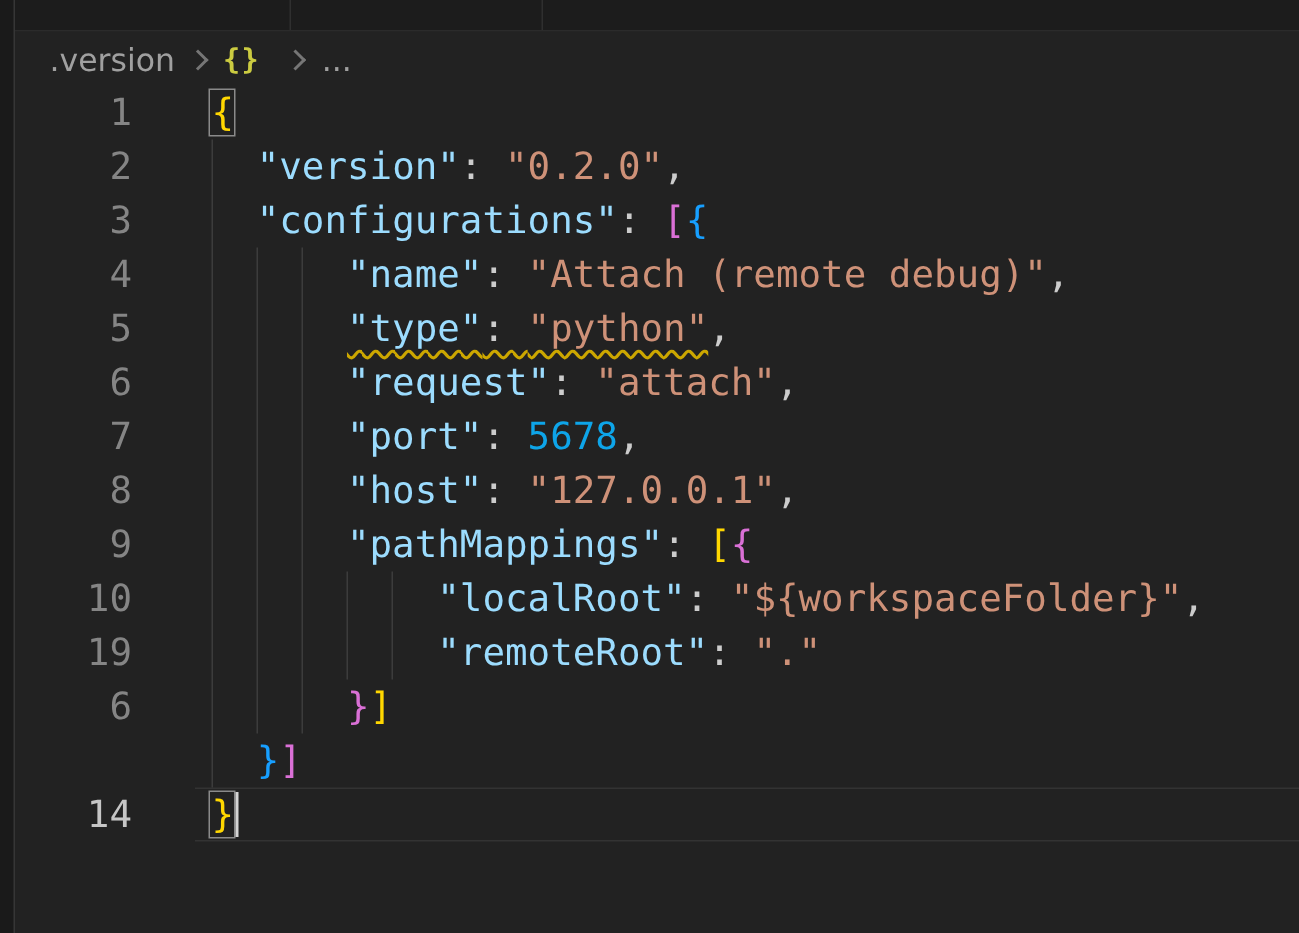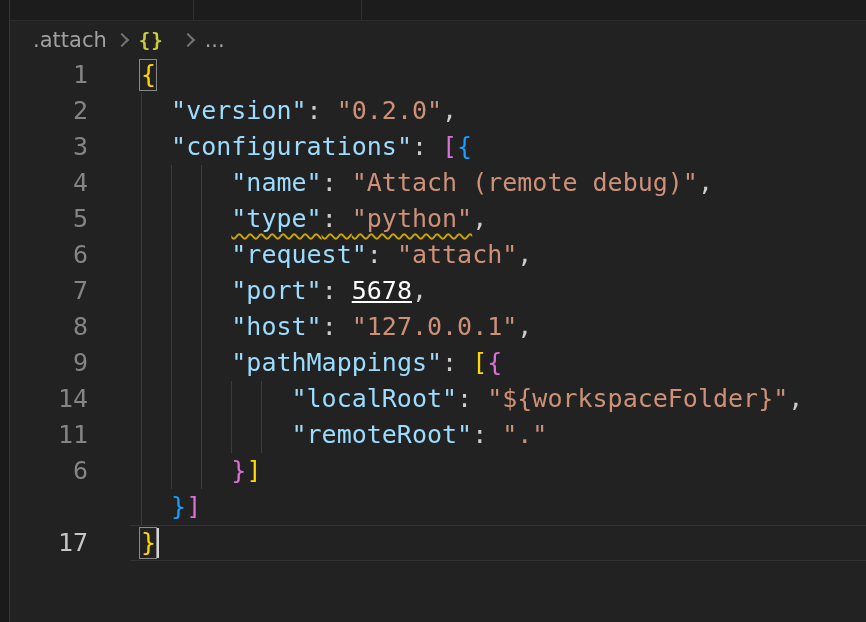--- a/index.html
+++ b/index.html
@@ -22,21 +22,21 @@
   .json-icon{color:#cbcb41;font-family:"DejaVu Sans Mono",monospace;font-size:19px;
              font-weight:bold;margin-right:9px;letter-spacing:1px;}
   
   .code-area{position:absolute;left:0;top:0;width:866px;height:622px;}
   .ln-num{position:absolute;left:0;width:88px;height:36px;text-align:right;
           font-size:25px;line-height:36px;color:#858585;}
   .ln-num.active{color:#c6c6c6;}
   .code-line{position:absolute;height:36px;font-size:25px;line-height:36px;white-space:pre;color:#cccccc;}
   .tk-key{color:#9CDCFE;}
   .tk-str{color:#CE9178;}
-  .tk-num{color:#ffffff;text-decoration:underline;}
+  .tk-num{color:#0ea5e9;}
   .tk-punc{color:#CCCCCC;}
   .tk-b1{color:#FFD700;}
   .tk-b2{color:#DA70D6;}
   .tk-b3{color:#179FFF;}
   .wavy{text-decoration:underline wavy #CCA700;text-decoration-thickness:1.5px;
         text-underline-offset:6px;text-decoration-skip-ink:none;}
   .guide{position:absolute;width:1px;background:#3c3c3c;}
   .match-box{position:absolute;width:18px;height:32px;border:1px solid #8a8a8a;box-sizing:border-box;}
   .cur-line{position:absolute;border-top:1px solid rgba(255,255,255,0.08);
             border-bottom:1px solid rgba(255,255,255,0.08);box-sizing:border-box;}
@@ -65,42 +65,42 @@
       <div class="ln-num" style="top: 201px;">5</div>
       <div class="code-line" style="left: 141px; top: 201px;">      <span class="wavy"><span class="tk-key">"type"</span><span class="tk-punc">: </span><span class="tk-str">"python"</span></span><span class="tk-punc">,</span></div>
       <div class="ln-num" style="top: 237px;">6</div>
       <div class="code-line" style="left: 141px; top: 237px;">      <span class="tk-key">"request"</span><span class="tk-punc">: </span><span class="tk-str">"attach"</span><span class="tk-punc">,</span></div>
       <div class="ln-num" style="top: 273px;">7</div>
       <div class="code-line" style="left: 141px; top: 273px;">      <span class="tk-key">"port"</span><span class="tk-punc">: </span><span class="tk-num">5678</span><span class="tk-punc">,</span></div>
       <div class="ln-num" style="top: 309px;">8</div>
       <div class="code-line" style="left: 141px; top: 309px;">      <span class="tk-key">"host"</span><span class="tk-punc">: </span><span class="tk-str">"127.0.0.1"</span><span class="tk-punc">,</span></div>
       <div class="ln-num" style="top: 345px;">9</div>
       <div class="code-line" style="left: 141px; top: 345px;">      <span class="tk-key">"pathMappings"</span><span class="tk-punc">: </span><span class="tk-b1">[</span><span class="tk-b2">{</span></div>
-      <div class="ln-num" style="top: 381px;">14</div>
+      <div class="ln-num" style="top: 381px;">10</div>
       <div class="code-line" style="left: 141px; top: 381px;">          <span class="tk-key">"localRoot"</span><span class="tk-punc">: </span><span class="tk-str">"${workspaceFolder}"</span><span class="tk-punc">,</span></div>
-      <div class="ln-num" style="top: 417px;">11</div>
+      <div class="ln-num" style="top: 417px;">19</div>
       <div class="code-line" style="left: 141px; top: 417px;">          <span class="tk-key">"remoteRoot"</span><span class="tk-punc">: </span><span class="tk-str">"."</span></div>
       <div class="ln-num" style="top: 453px;">6</div>
       <div class="code-line" style="left: 141px; top: 453px;">      <span class="tk-b2">}</span><span class="tk-b1">]</span></div>
       <div class="code-line" style="left: 141px; top: 489px;">  <span class="tk-b3">}</span><span class="tk-b2">]</span></div>
-      <div class="ln-num active" style="top: 525px;">17</div>
+      <div class="ln-num active" style="top: 525px;">14</div>
       <div class="code-line" style="left: 141px; top: 525px;"><span class="tk-b1">}</span></div>
       <div class="match-box" style="left: 139px; top: 59px;"></div>
       <div class="match-box" style="left: 139px; top: 527px;"></div>
       <div class="cursor" style="left: 157px; top: 528px; height: 30px;"></div>
     </div>
 
   <div class="tab-strip">
     <div class="tab-sep" style="left:193px"></div>
     <div class="tab-sep" style="left:361px"></div>
   </div>
 
   <div class="left-rail"></div>
 
   <div class="breadcrumb">
-    <span class="item">.attach</span>
+    <span class="item">.version</span>
     <span class="chev"></span>
     <span class="json-icon">{}</span>
     <span class="chev"></span>
     <span class="item">...</span>
   </div>
 
 </div>
 
 </body></html>

